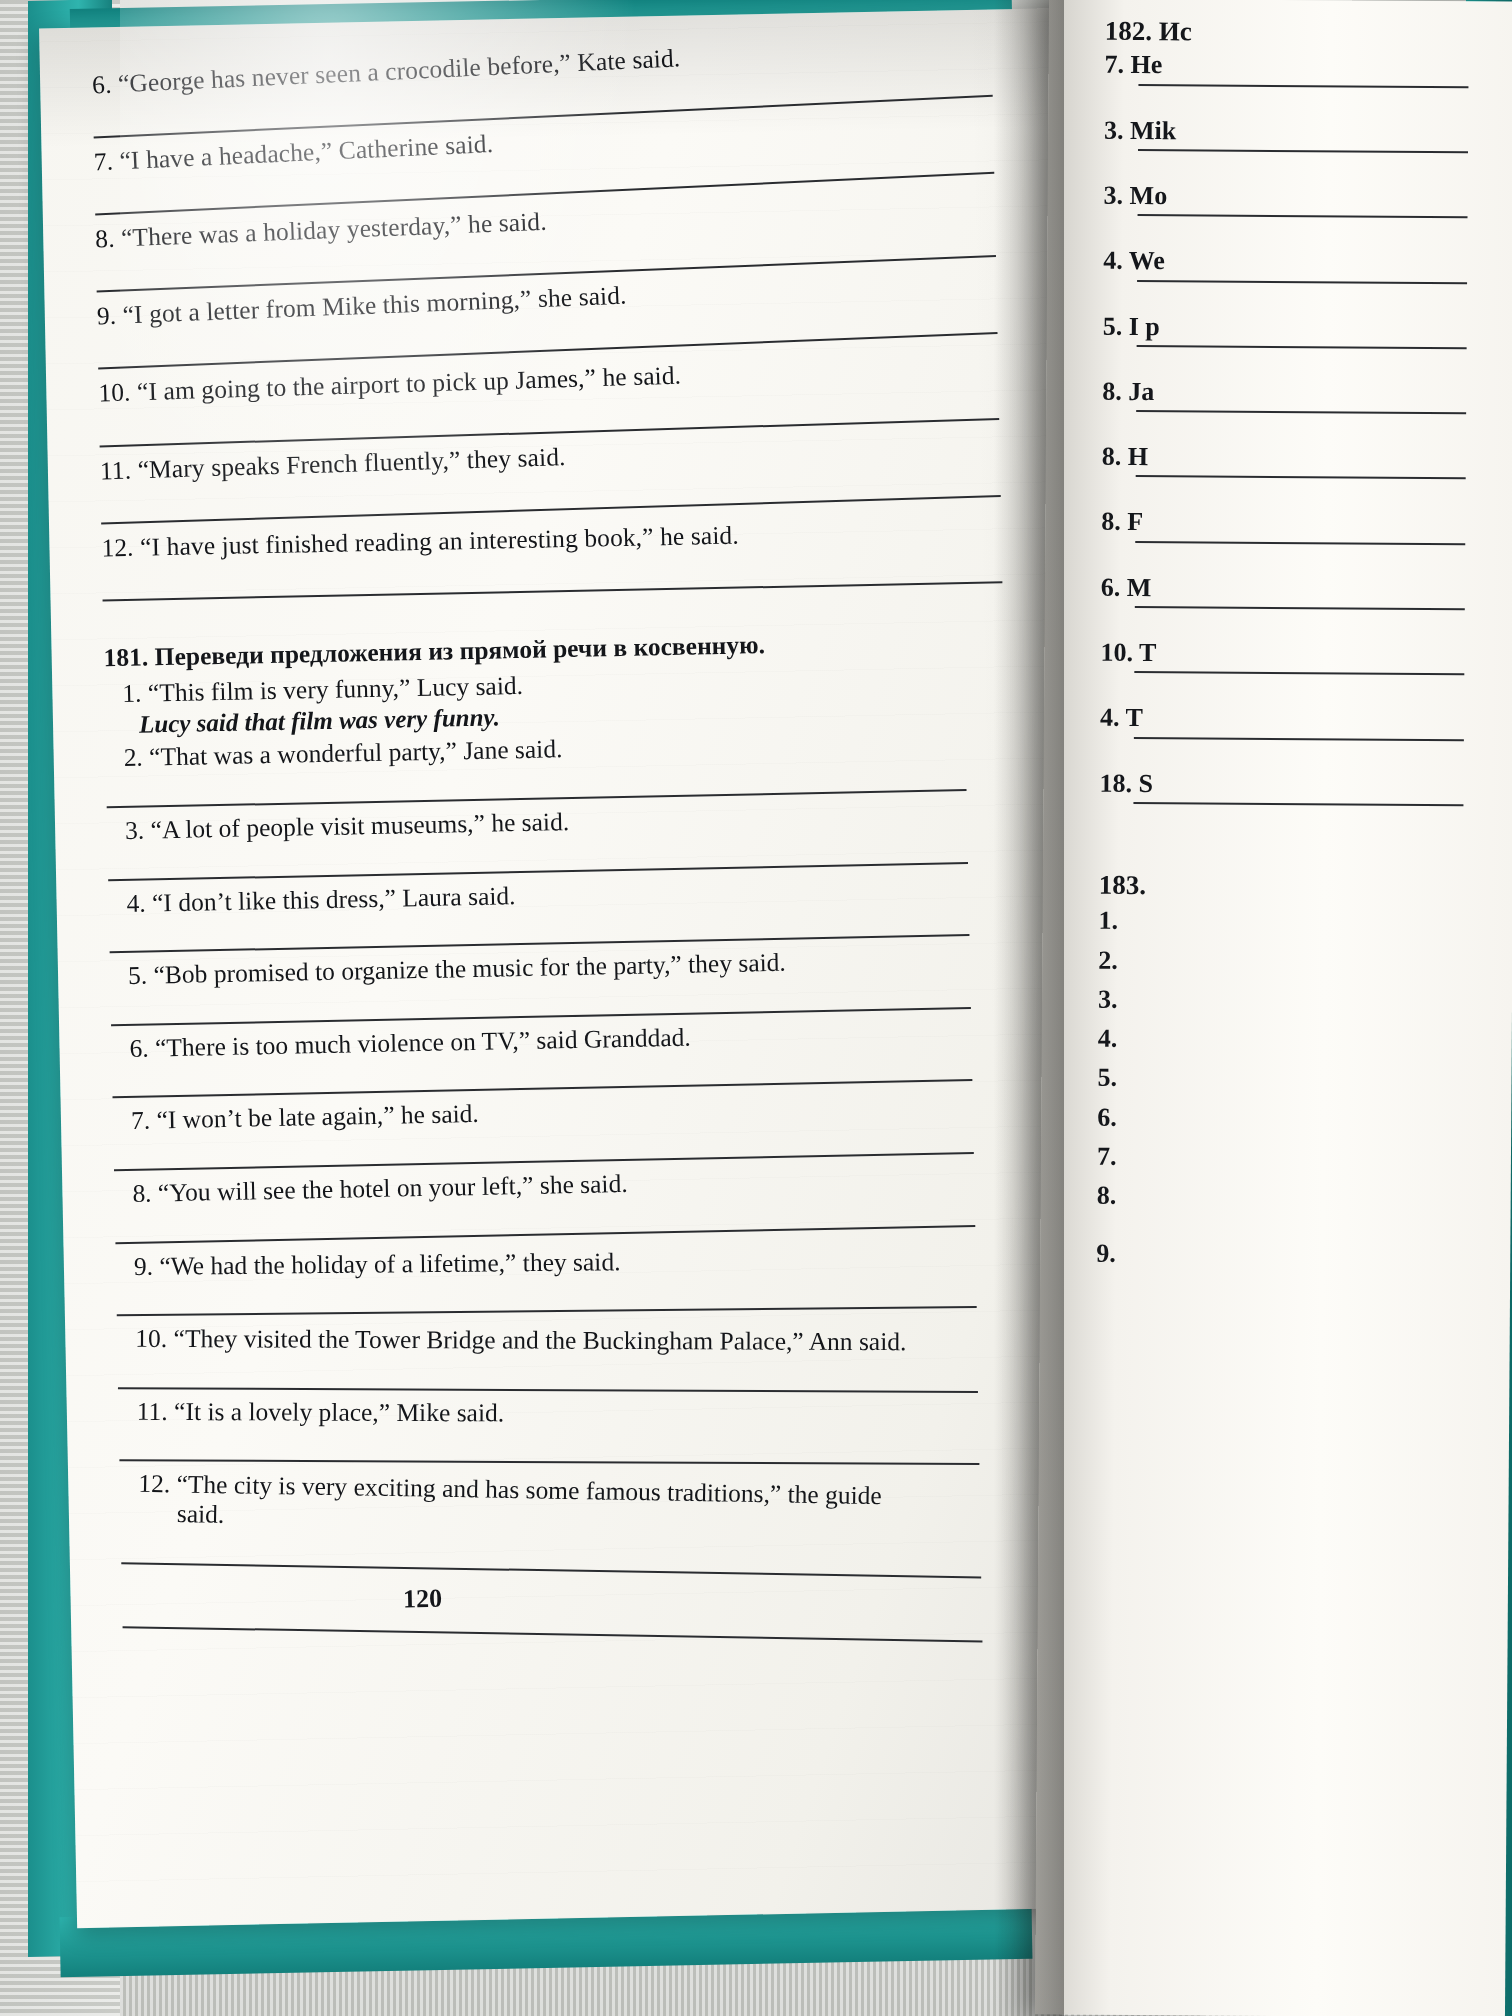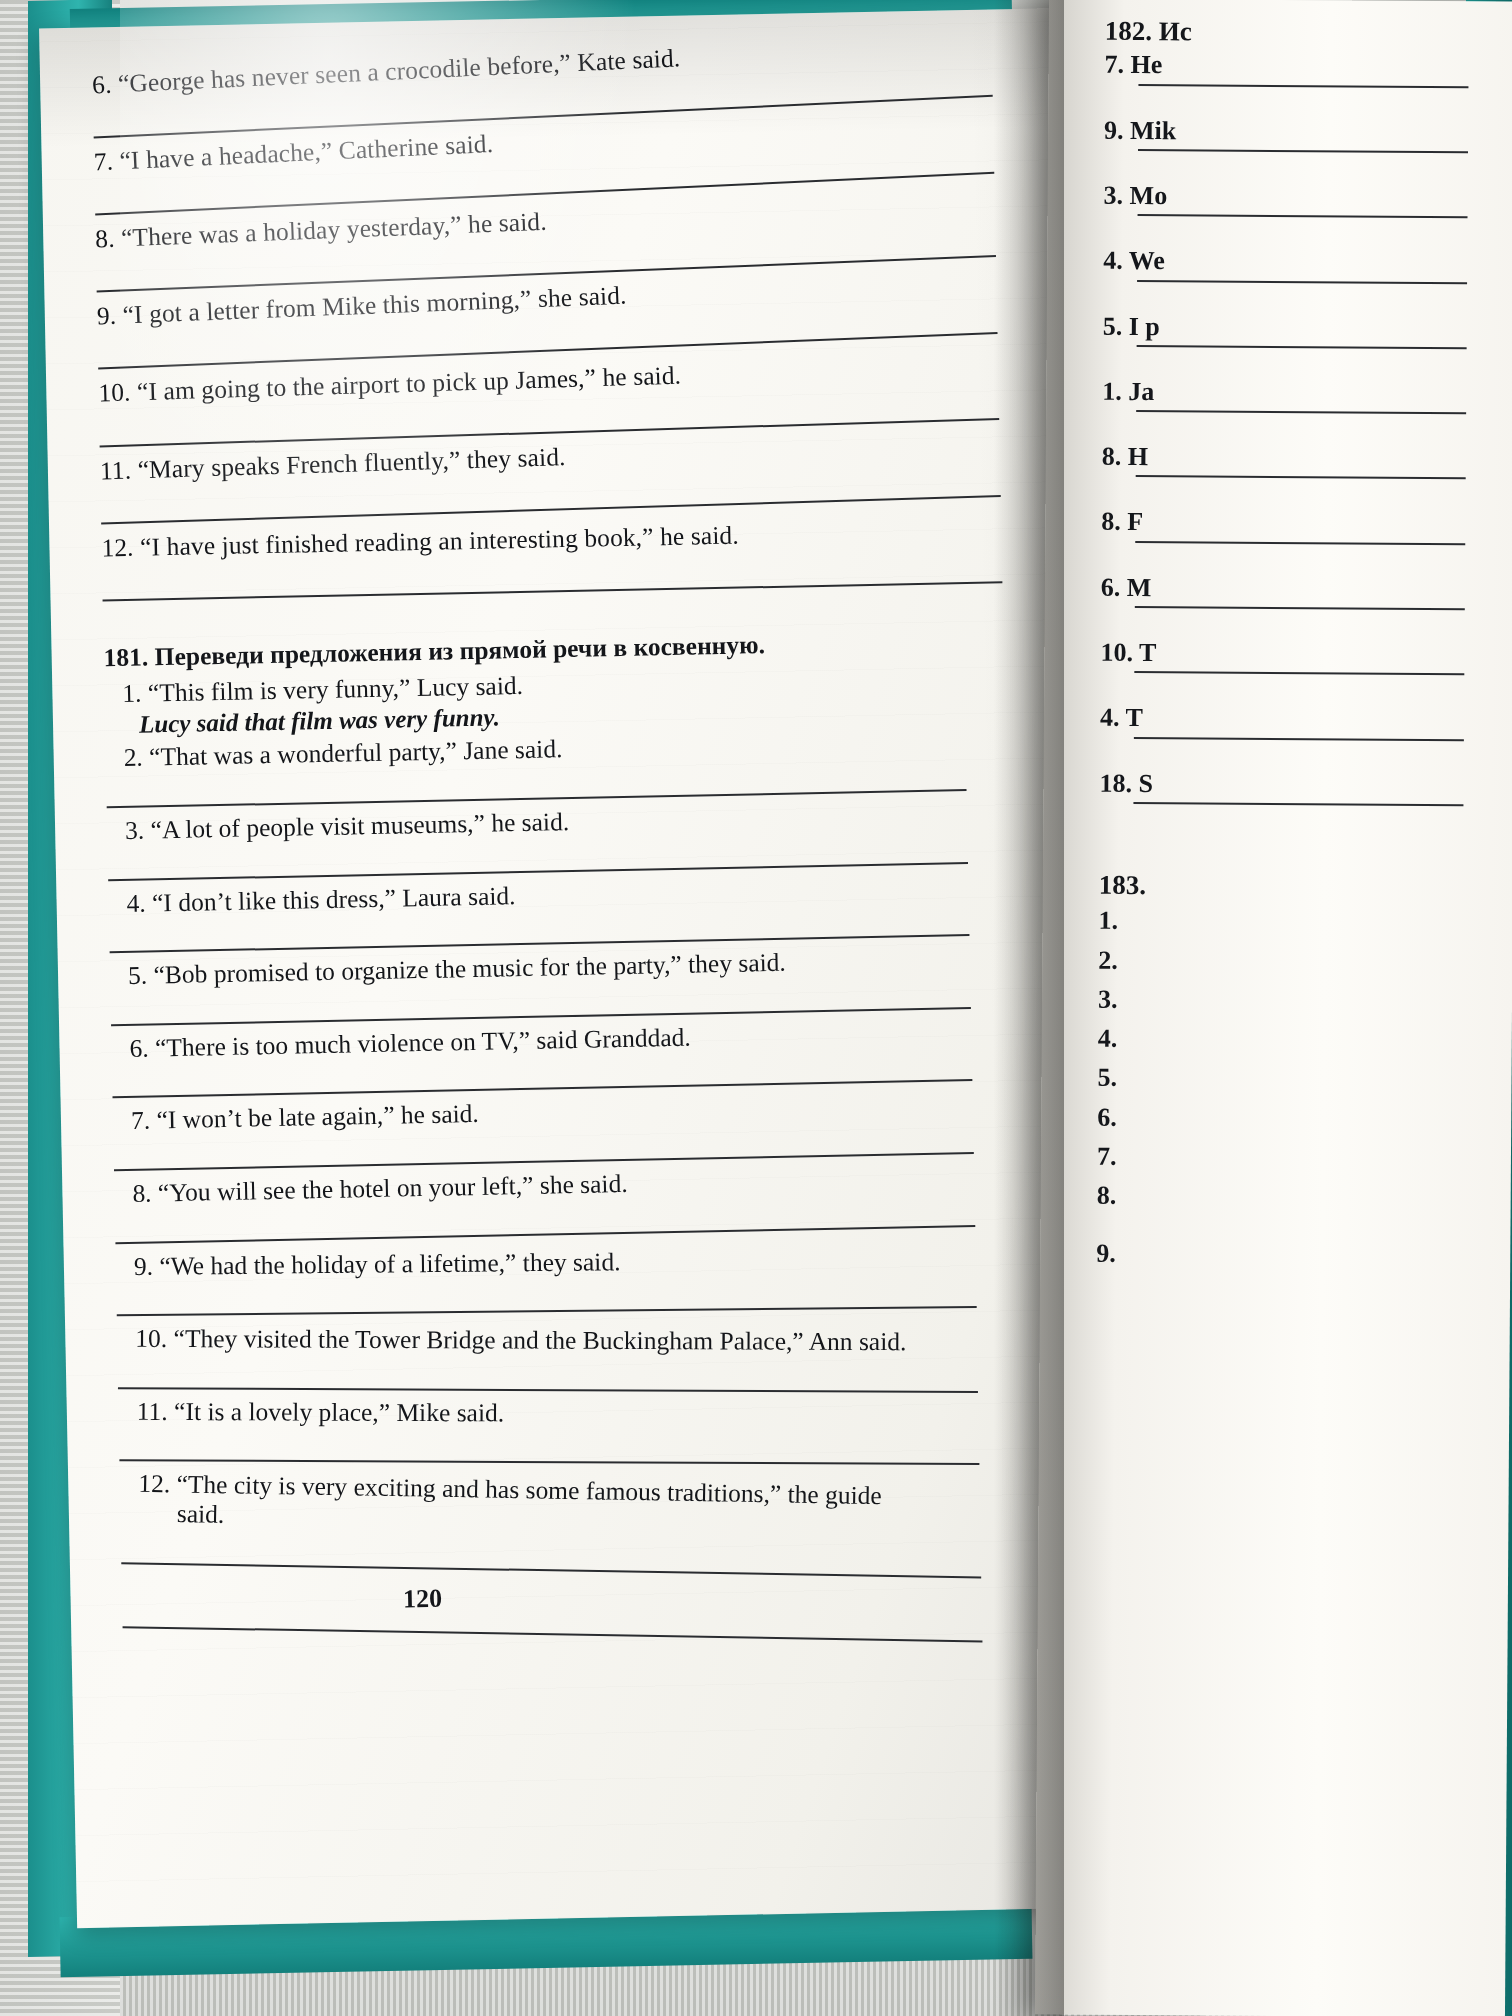--- a/index.html
+++ b/index.html
@@ -361,37 +361,37 @@
 
   <div class="page-right">
     <div class="rcontent">
       <div class="rhead">182. Ис</div>
 
       <div class="ritem" style="margin-top:6px">
         <span>7. He</span>
         <span class="ul"></span>
       </div>
       <div class="ritem">
-        <span>9. Mik</span>
+        <span>3. Mik</span>
         <span class="ul"></span>
       </div>
       <div class="ritem">
         <span>3. Mo</span>
         <span class="ul"></span>
       </div>
       <div class="ritem">
         <span>4. We</span>
         <span class="ul"></span>
       </div>
       <div class="ritem">
         <span>5. I p</span>
         <span class="ul"></span>
       </div>
       <div class="ritem">
-        <span>1. Ja</span>
+        <span>8. Ja</span>
         <span class="ul"></span>
       </div>
       <div class="ritem">
         <span>8. H</span>
         <span class="ul"></span>
       </div>
       <div class="ritem">
         <span>8. F</span>
         <span class="ul"></span>
       </div>

